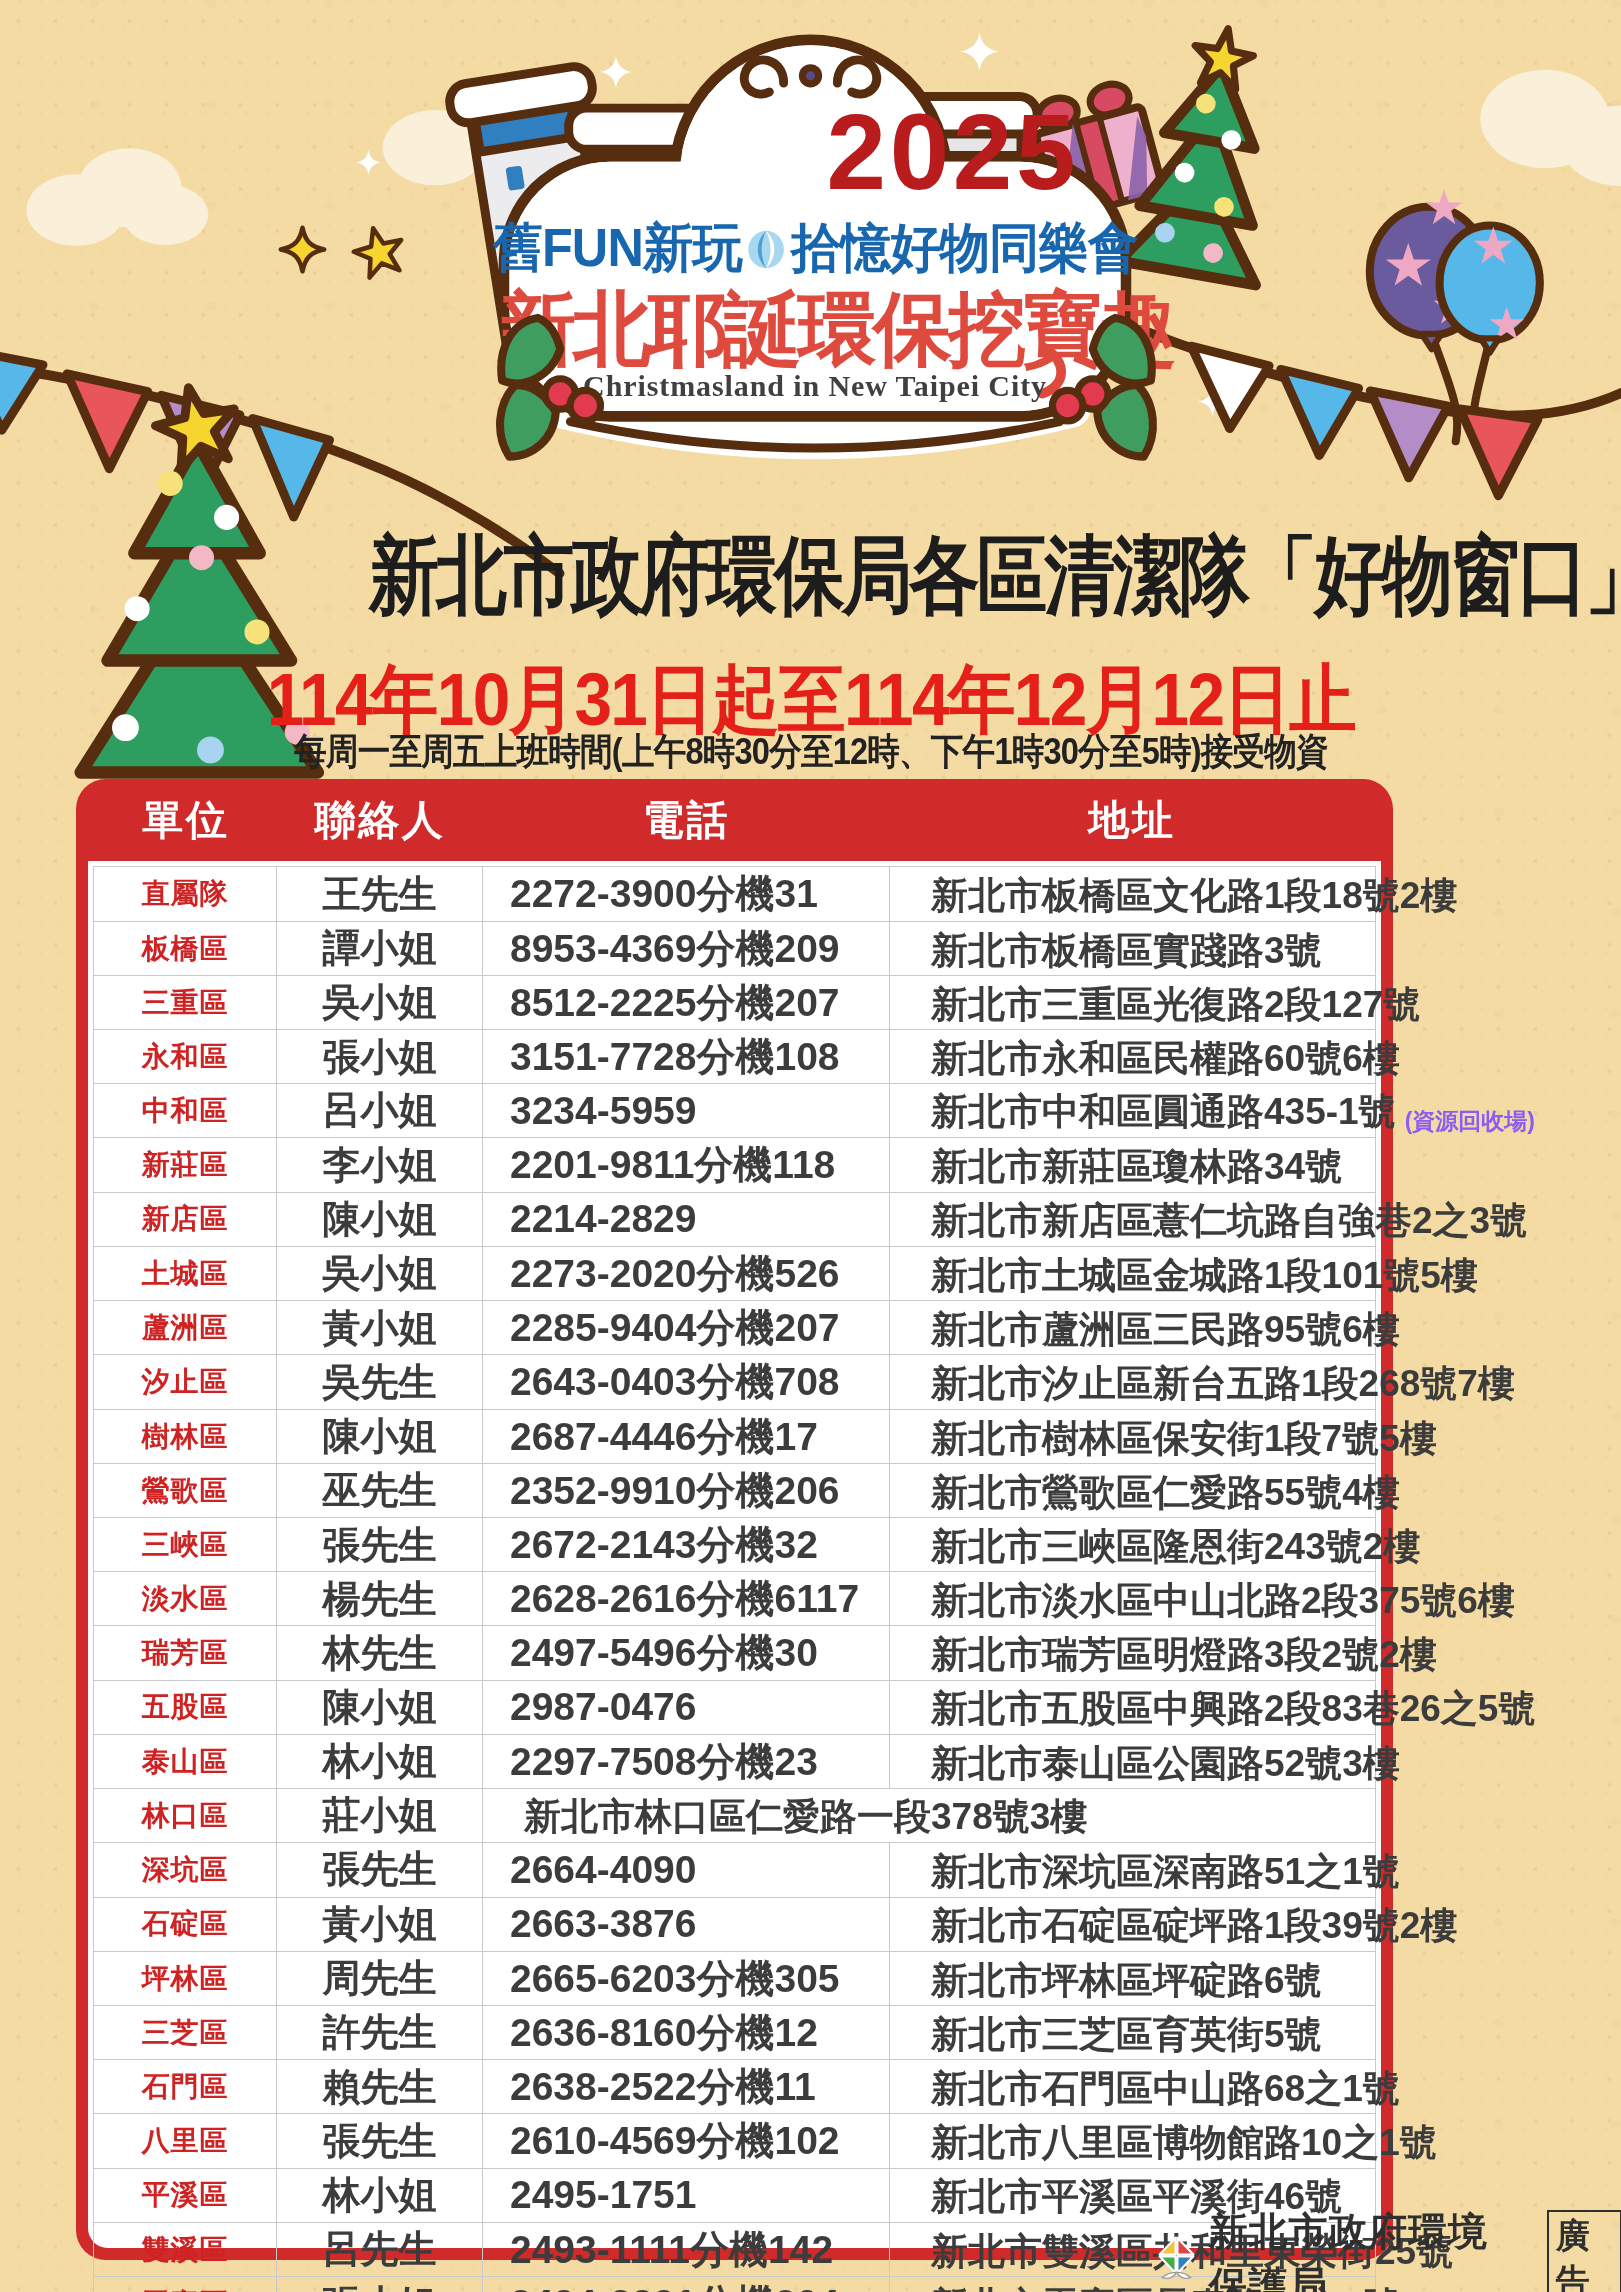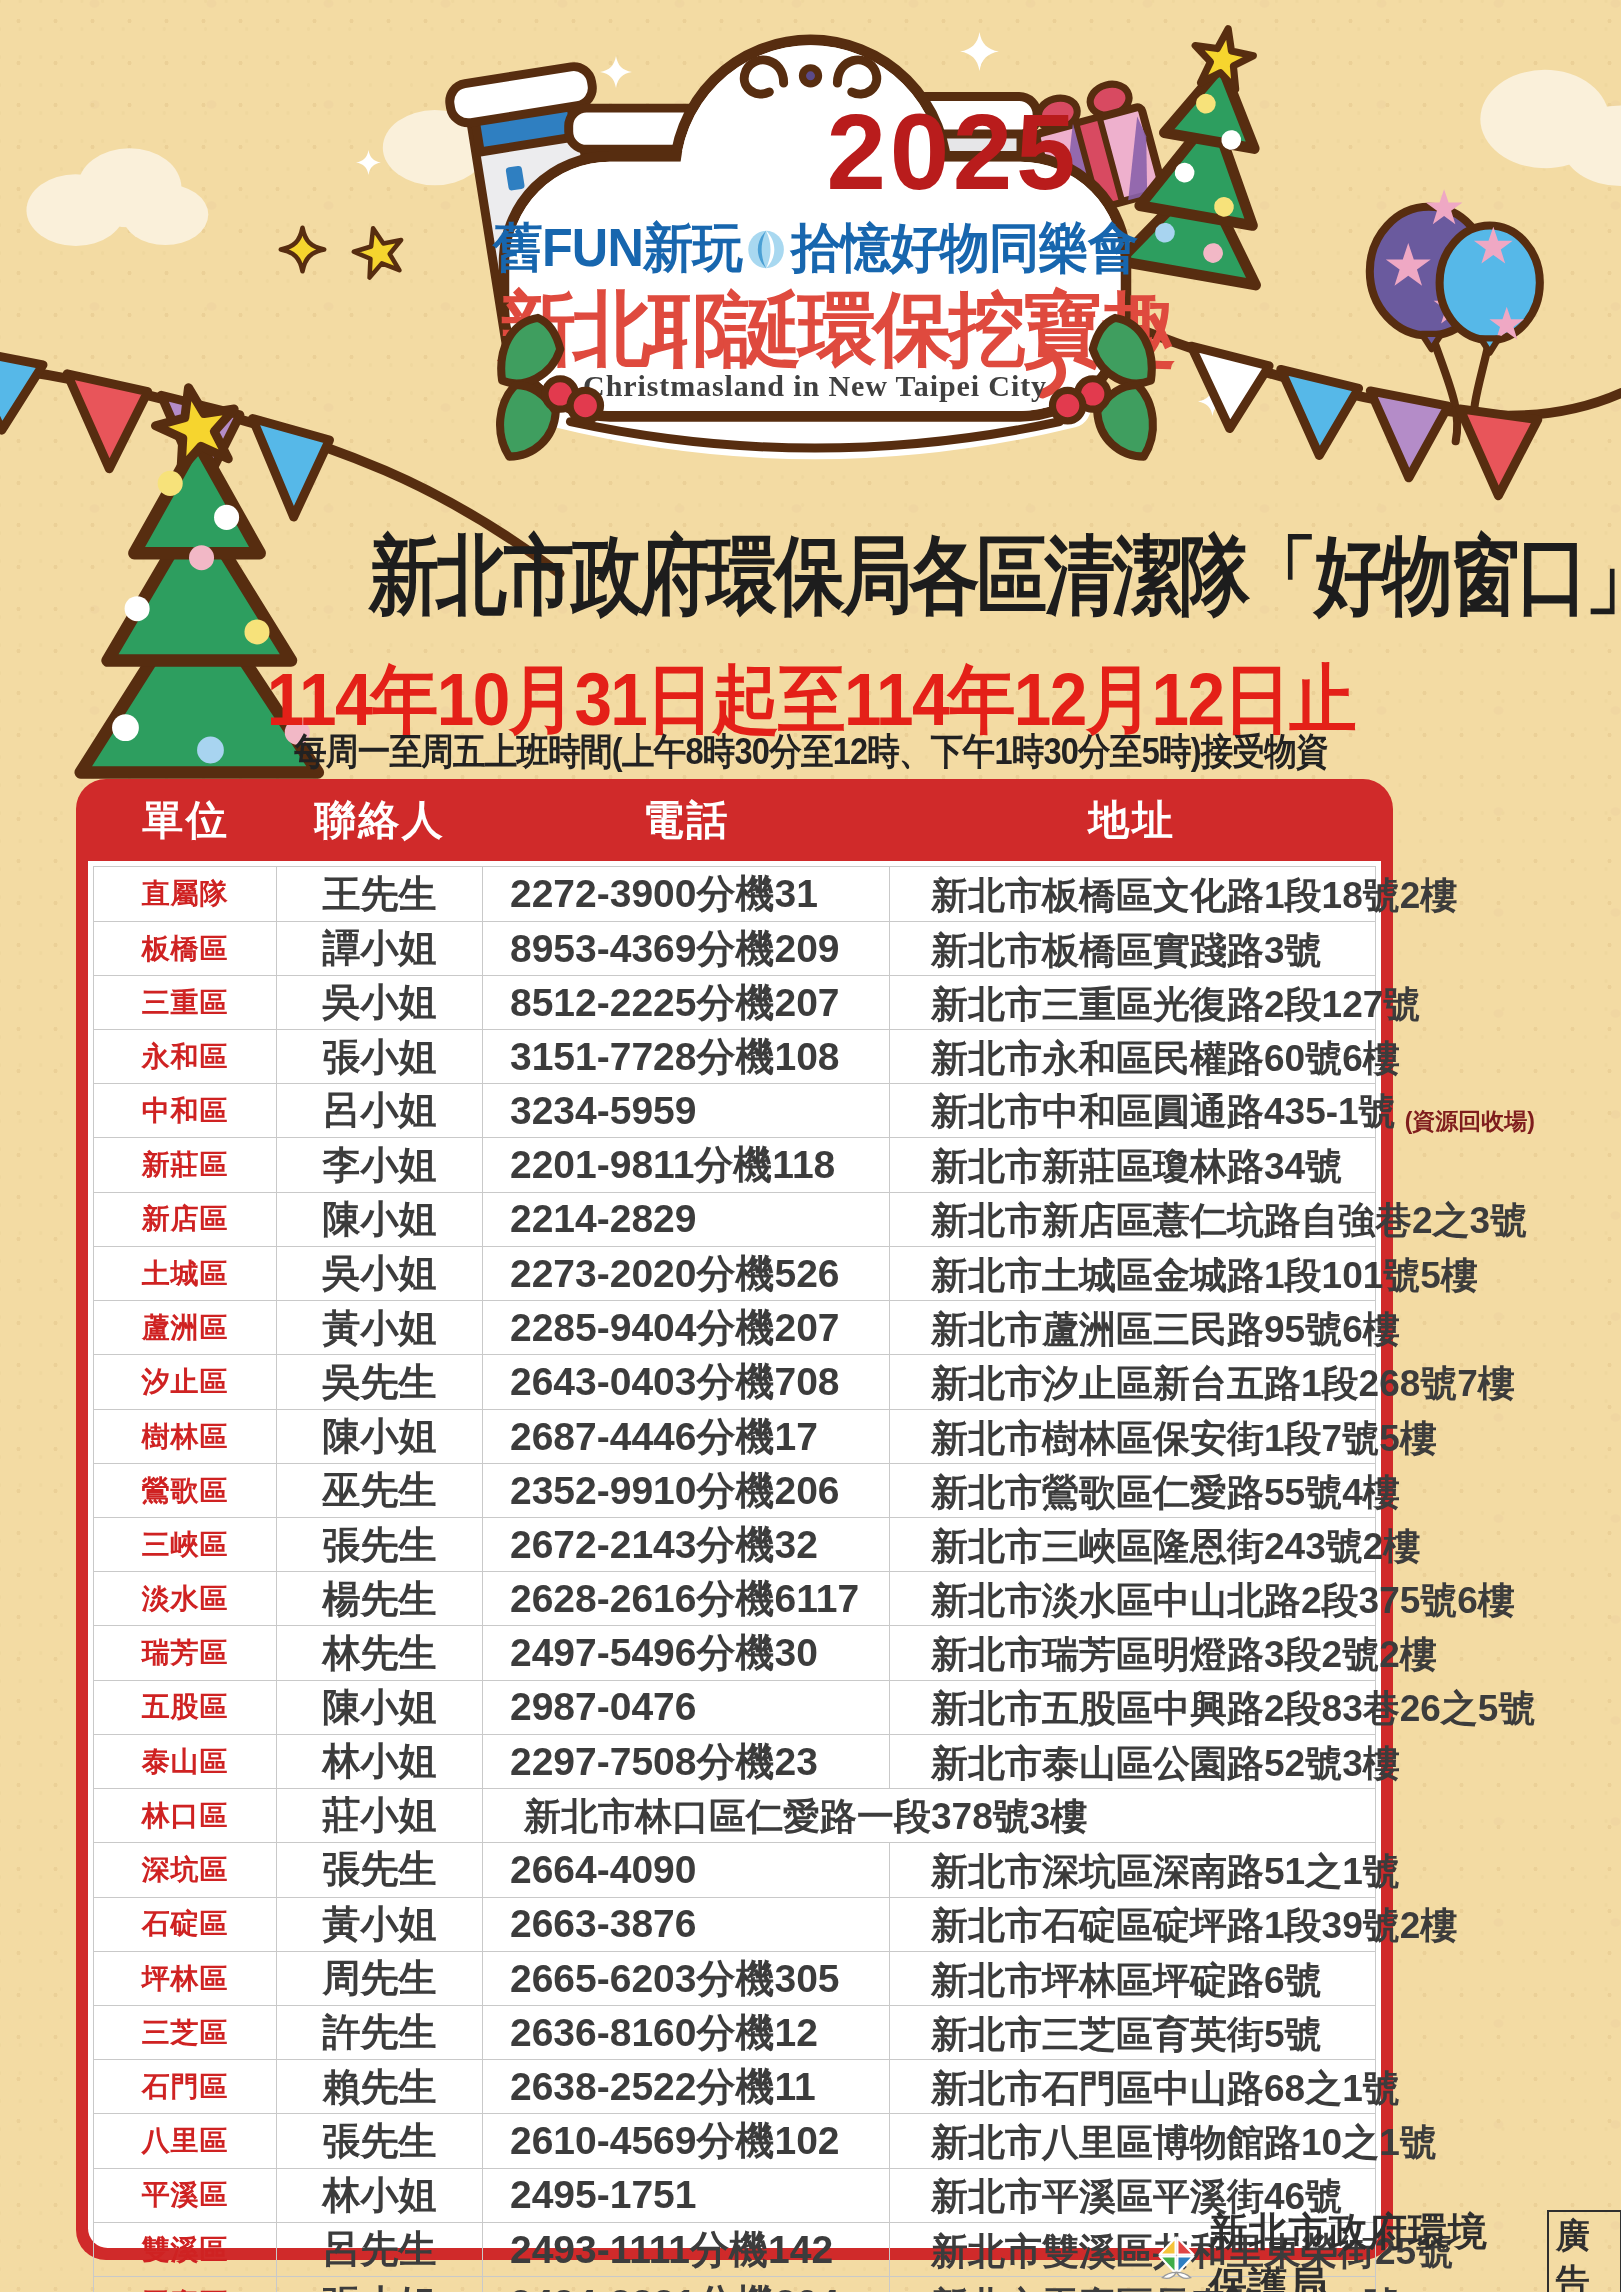--- a/index.html
+++ b/index.html
@@ -79,21 +79,21 @@
     flex:1;display:flex;flex-direction:column;border:1.8px solid #c9c9c9;
   }
   .trow{flex:1;display:grid;grid-template-columns:182px 206px 407px 1fr;min-height:0;}
   .trow + .trow{border-top:1.8px solid #c9c9c9;}
   .cell{display:flex;align-items:center;justify-content:center;white-space:nowrap;}
   .cell + .cell{border-left:1.8px solid #c9c9c9;}
   .c-unit{color:#cf2222;font-weight:700;font-size:28px;letter-spacing:0.9px;}
   .c-contact{font-size:38px;font-weight:700;color:#3c3c3c;}
   .c-phone{justify-content:flex-start;padding-left:27px;font-size:39px;font-weight:700;color:#3c3c3c;}
   .c-address{justify-content:flex-start;padding-left:41px;font-size:37px;font-weight:700;color:#3c3c3c;gap:9px;align-items:flex-end;}
-  .addr-note{font-size:23px;font-weight:700;color:#7f1d1d;}
+  .addr-note{font-size:23px;font-weight:700;color:#8b5cf6;}
 
   
   .footer{
     left:1155px;top:2235px;height:48px;display:flex;align-items:center;gap:10.7px;
   }
   .footer-org{font-size:39px;font-weight:800;color:#2f2f2f;letter-spacing:0.9px;}
   .footer-ad{
     font-size:34px;font-weight:800;color:#2f2f2f;border:2.7px solid #2f2f2f;
     padding:0.9px 7.2px;margin-left:9px;letter-spacing:1.8px;
   }

